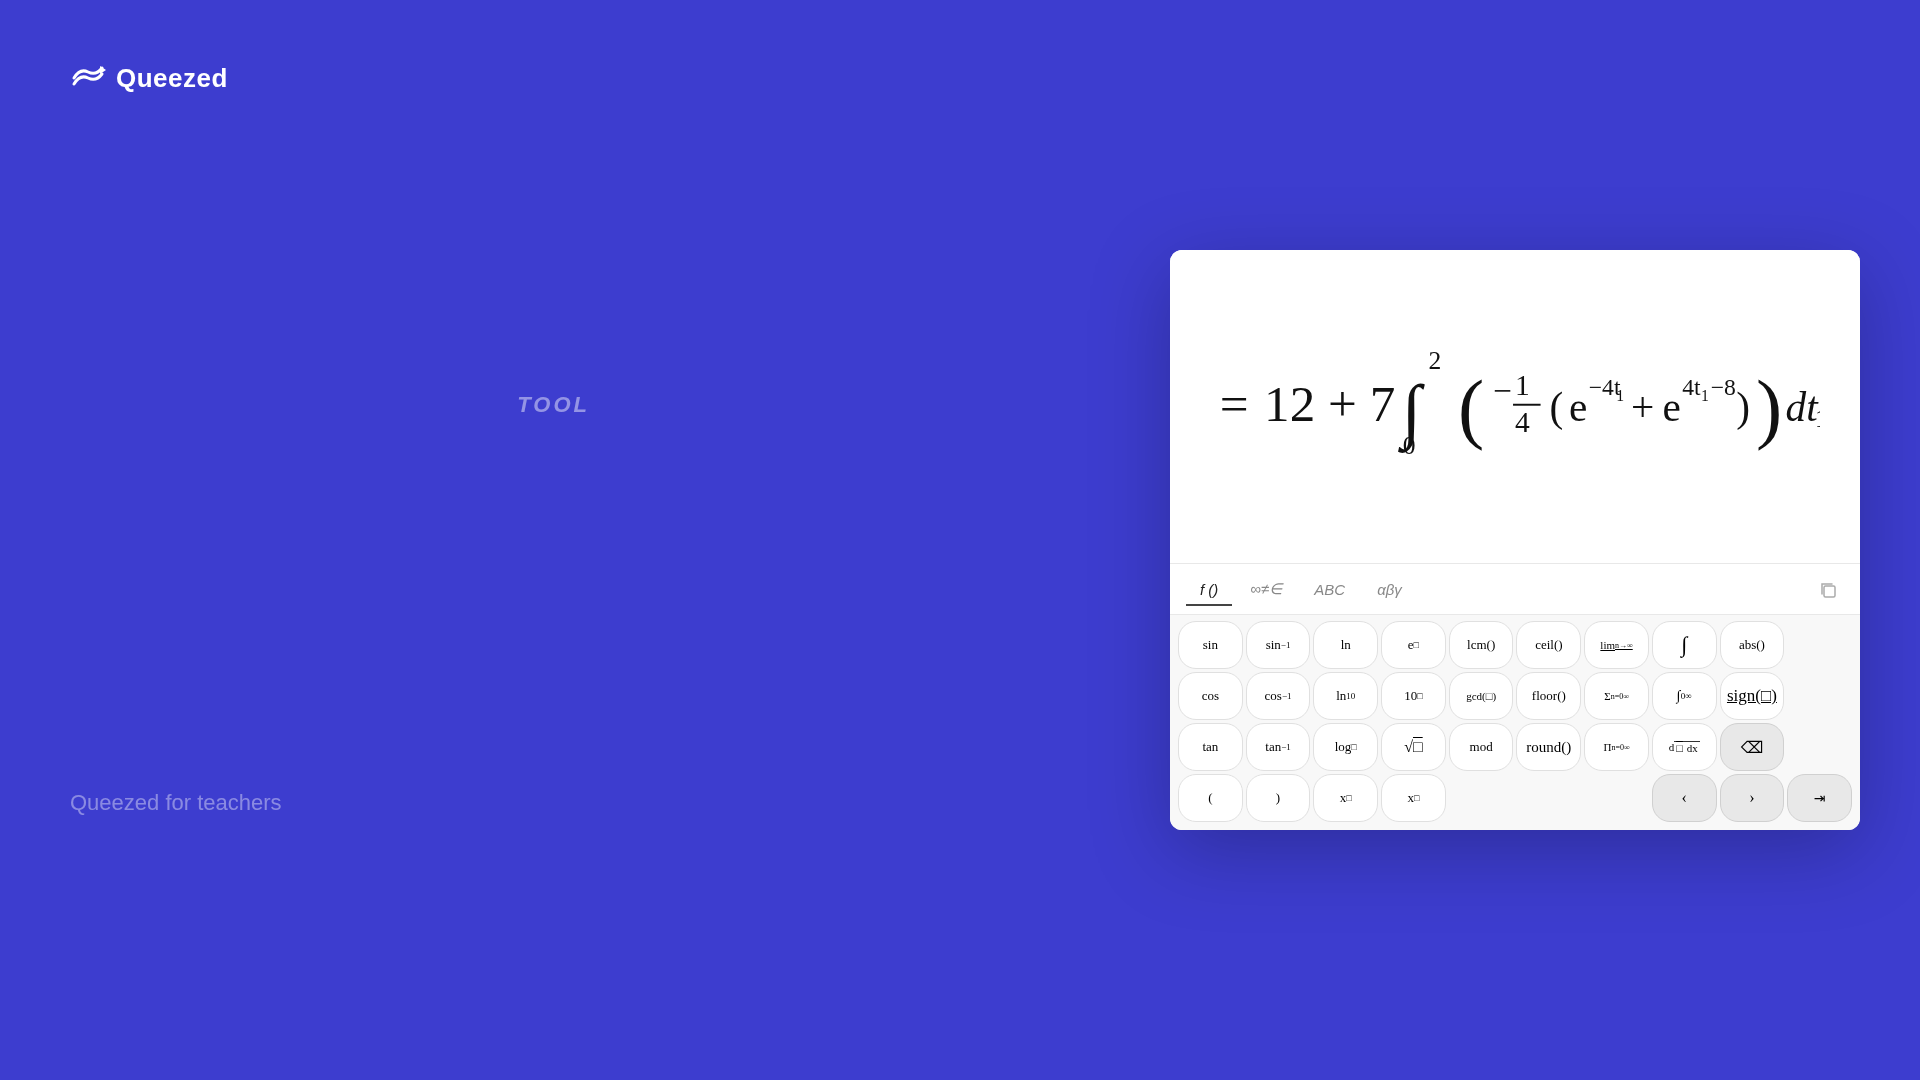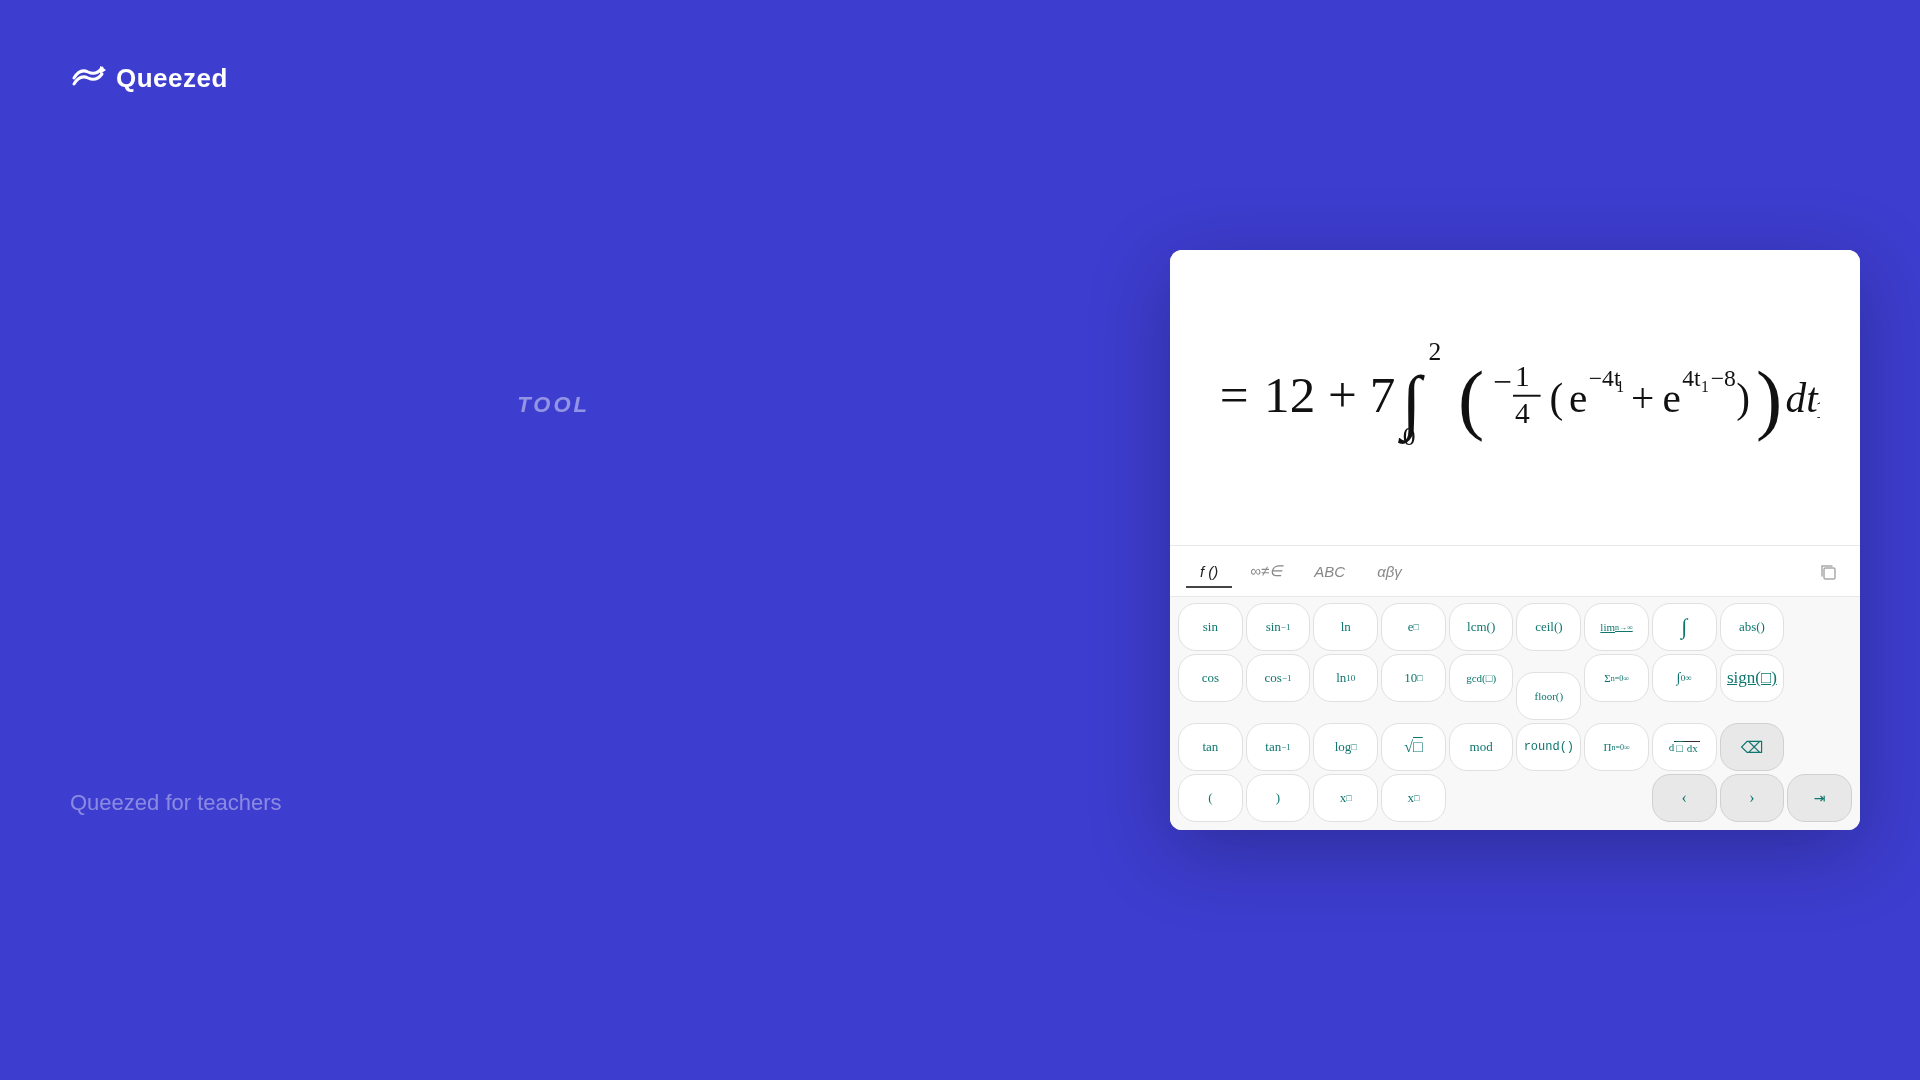--- a/index.html
+++ b/index.html
@@ -141,21 +141,21 @@
     }
     .calc-btn {
       background: #ffffff;
       border: 1px solid #e0e0e0;
       border-radius: 18px;
       height: 48px;
       display: flex;
       align-items: center;
       justify-content: center;
       font-size: 13px;
-      color: #0f766e;
+      color: #000000;
       cursor: pointer;
       transition: background 0.1s;
       font-family: 'Times New Roman', serif;
       white-space: nowrap;
     }
     .calc-btn.gray { background: #e8e8e8; border-color: #d0d0d0; }
     .calc-btn.empty { background: transparent; border: none; cursor: default; }
     .calc-btn sup, .calc-btn sub { font-size: 9px; }
   </style>
 </head>
@@ -244,32 +244,32 @@
       <div class="calc-btn" style="font-size:11px;text-decoration:underline;">lim<sub style="font-size:8px;">n→∞</sub></div>
       <div class="calc-btn" style="font-size:22px;">∫</div>
       <div class="calc-btn">abs()</div>
       <div class="calc-btn empty"></div>
 
       <div class="calc-btn">cos</div>
       <div class="calc-btn">cos<sup>−1</sup></div>
       <div class="calc-btn">ln<sub>10</sub></div>
       <div class="calc-btn">10<sup>□</sup></div>
       <div class="calc-btn" style="font-size:11px;">gcd(□)</div>
-      <div class="calc-btn" style="font-size:11px;margin-top:18px;">floor()</div>
+      <div class="calc-btn" style="font-size:13px;">floor()</div>
       <div class="calc-btn" style="font-size:11px;">Σ<sub style="font-size:8px;">n=0</sub><sup style="font-size:8px;">∞</sup></div>
       <div class="calc-btn" style="font-size:14px;">∫<sub style="font-size:9px;">0</sub><sup style="font-size:9px;">∞</sup></div>
       <div class="calc-btn" style="font-size:17px;text-decoration:underline;">sign(□)</div>
       <div class="calc-btn empty"></div>
 
       <div class="calc-btn">tan</div>
       <div class="calc-btn">tan<sup>−1</sup></div>
       <div class="calc-btn">log<sub>□</sub></div>
       <div class="calc-btn" style="font-size:16px;">√<span style="text-decoration:overline;">□</span></div>
       <div class="calc-btn">mod</div>
-      <div class="calc-btn" style="font-size:12px;font-family:Liberation Mono, monospace;">round()</div>
+      <div class="calc-btn" style="font-size:15px;">round()</div>
       <div class="calc-btn" style="font-size:11px;">Π<sub style="font-size:8px;">n=0</sub><sup style="font-size:8px;">∞</sup></div>
       <div class="calc-btn" style="font-size:11px;">d<span style="text-decoration:overline; display:inline-block; border-top:1.5px solid #333; padding:0 2px;">□</span><br><span style="font-size:11px; border-top:1.5px solid #333; display:inline-block; padding:0 2px;text-align:center;">dx</span></div>
       <div class="calc-btn gray" style="font-size:16px;">⌫</div>
       <div class="calc-btn empty"></div>
 
       <div class="calc-btn">(</div>
       <div class="calc-btn">)</div>
       <div class="calc-btn">x<sup>□</sup></div>
       <div class="calc-btn">x<sub>□</sub></div>
       <div class="calc-btn empty"></div>

